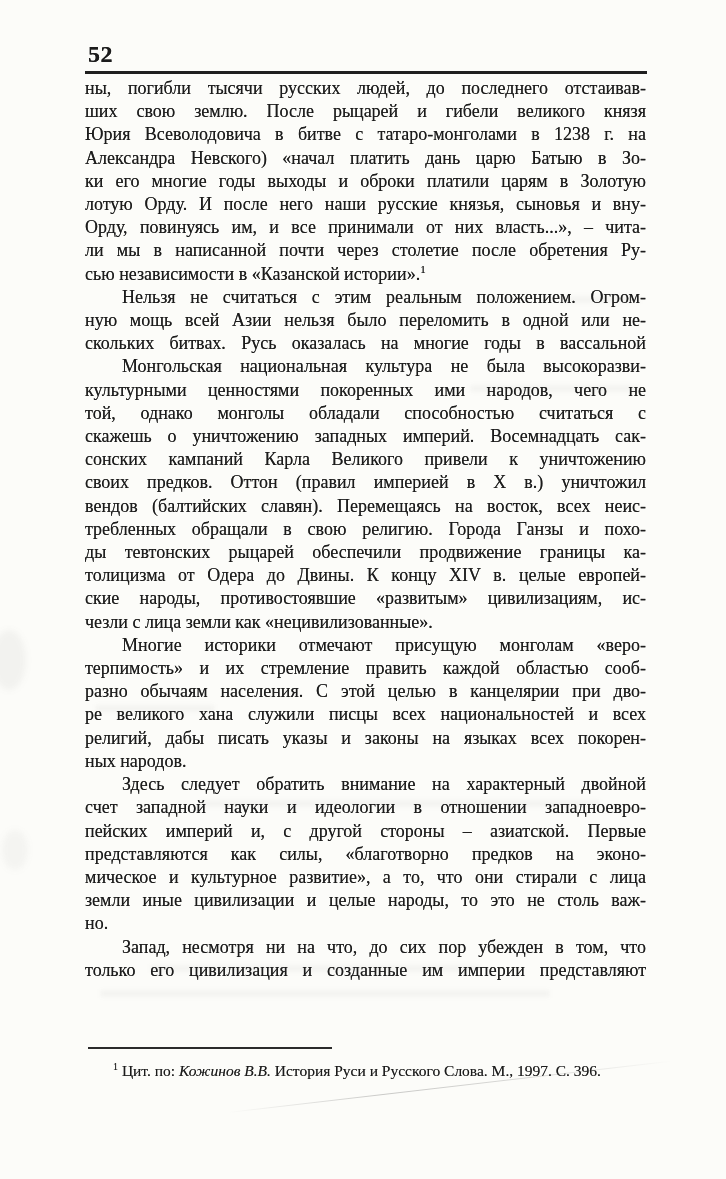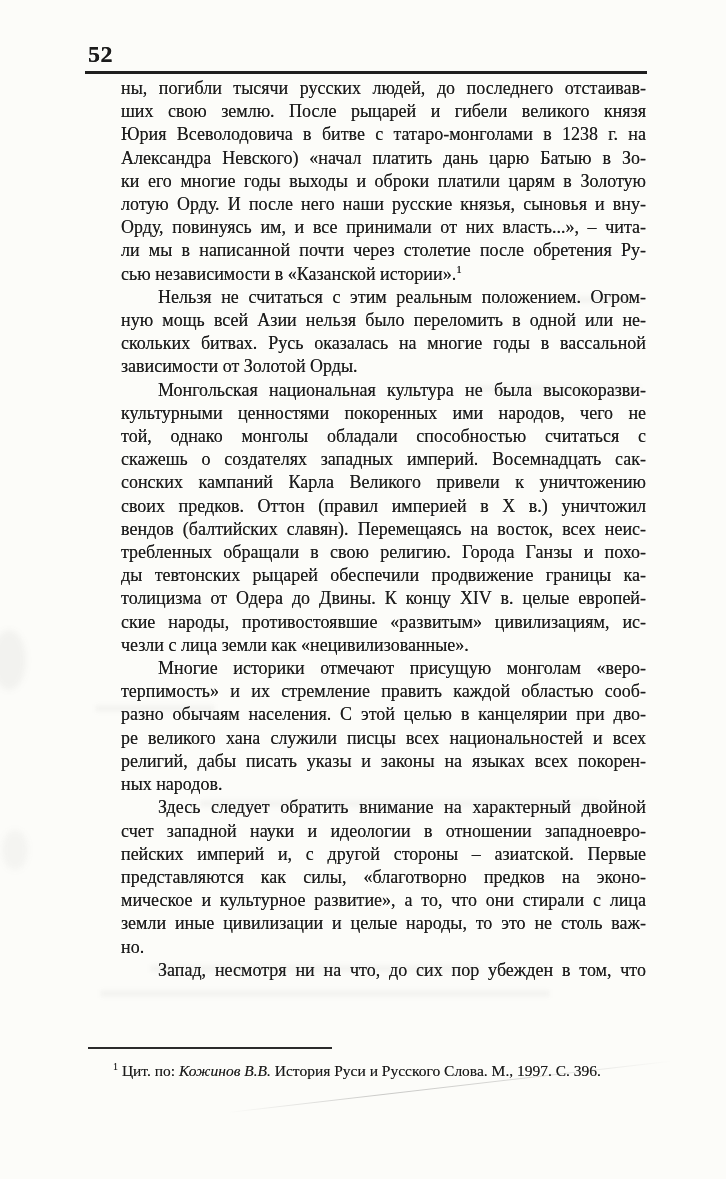--- a/index.html
+++ b/index.html
@@ -34,21 +34,20 @@
     top: 77px;
     width: 561px;
     font-size: 18px;
     line-height: 23.2px;
     text-shadow: 0 0 0.5px rgba(0,0,0,0.65);
   }
   .line {
     text-align: justify;
     text-align-last: justify;
     white-space: normal;
-    margin-left: 36px;
   }
   .line.last { text-align-last: left; }
   .line.indent { text-indent: 37px; }
   sup.fn-ref {
     font-size: 11px;
     line-height: 0;
     vertical-align: super;
   }
   .footnote-rule {
     position: absolute;
@@ -113,27 +112,26 @@
       <div class="line">ки его многие годы выходы и оброки платили царям в Золотую</div>
       <div class="line">лотую Орду. И после него наши русские князья, сыновья и вну-</div>
       <div class="line">Орду, повинуясь им, и все принимали от них власть...», – чита-</div>
       <div class="line">ли мы в написанной почти через столетие после обретения Ру-</div>
       <div class="line last">сью независимости в «Казанской истории».<sup class="fn-ref">1</sup></div>
     </div>
     <div>
       <div class="line indent">Нельзя не считаться с этим реальным положением. Огром-</div>
       <div class="line">ную мощь всей Азии нельзя было переломить в одной или не-</div>
       <div class="line">скольких битвах. Русь оказалась на многие годы в вассальной</div>
-      <div class="line last">зависимости от Золотой Орды.</div>
     </div>
     <div>
       <div class="line indent">Монгольская национальная культура не была высокоразви-</div>
       <div class="line">культурными ценностями покоренных ими народов, чего не</div>
       <div class="line">той, однако монголы обладали способностью считаться с</div>
-      <div class="line">скажешь о создателях западных империй. Восемнадцать сак-</div>
+      <div class="line">скажешь о уничтожению западных империй. Восемнадцать сак-</div>
       <div class="line">сонских кампаний Карла Великого привели к уничтожению</div>
       <div class="line">своих предков. Оттон (правил империей в X в.) уничтожил</div>
       <div class="line">вендов (балтийских славян). Перемещаясь на восток, всех неис-</div>
       <div class="line">требленных обращали в свою религию. Города Ганзы и похо-</div>
       <div class="line">ды тевтонских рыцарей обеспечили продвижение границы ка-</div>
       <div class="line">толицизма от Одера до Двины. К концу XIV в. целые европей-</div>
       <div class="line">ские народы, противостоявшие «развитым» цивилизациям, ис-</div>
       <div class="line last">чезли с лица земли как «нецивилизованные».</div>
     </div>
     <div>
@@ -148,20 +146,21 @@
       <div class="line indent">Здесь следует обратить внимание на характерный двойной</div>
       <div class="line">счет западной науки и идеологии в отношении западноевро-</div>
       <div class="line">пейских империй и, с другой стороны – азиатской. Первые</div>
       <div class="line">представляются как силы, «благотворно предков на эконо-</div>
       <div class="line">мическое и культурное развитие», а то, что они стирали с лица</div>
       <div class="line">земли иные цивилизации и целые народы, то это не столь важ-</div>
       <div class="line last">но.</div>
     </div>
     <div>
       <div class="line indent">Запад, несмотря ни на что, до сих пор убежден в том, что</div>
+      <div class="line">только его цивилизация и созданные им империи представляют</div>
     </div>
   </div>
 
 <div class="footnote-rule"></div>
 <div class="footnote"><span class="fn-indent"></span><sup class="fn-marker">1</sup> <span>Цит. по: </span><span class="fn-author">Кожинов В.В.</span><span> История Руси и Русского Слова. М., 1997. С. 396.</span></div>
 
 <div class="scratch"></div>
 <div class="smudge s1"></div>
 <div class="smudge s2"></div>
 <div class="ghost" style="left:560px; top:296px; width:80px;"></div>

